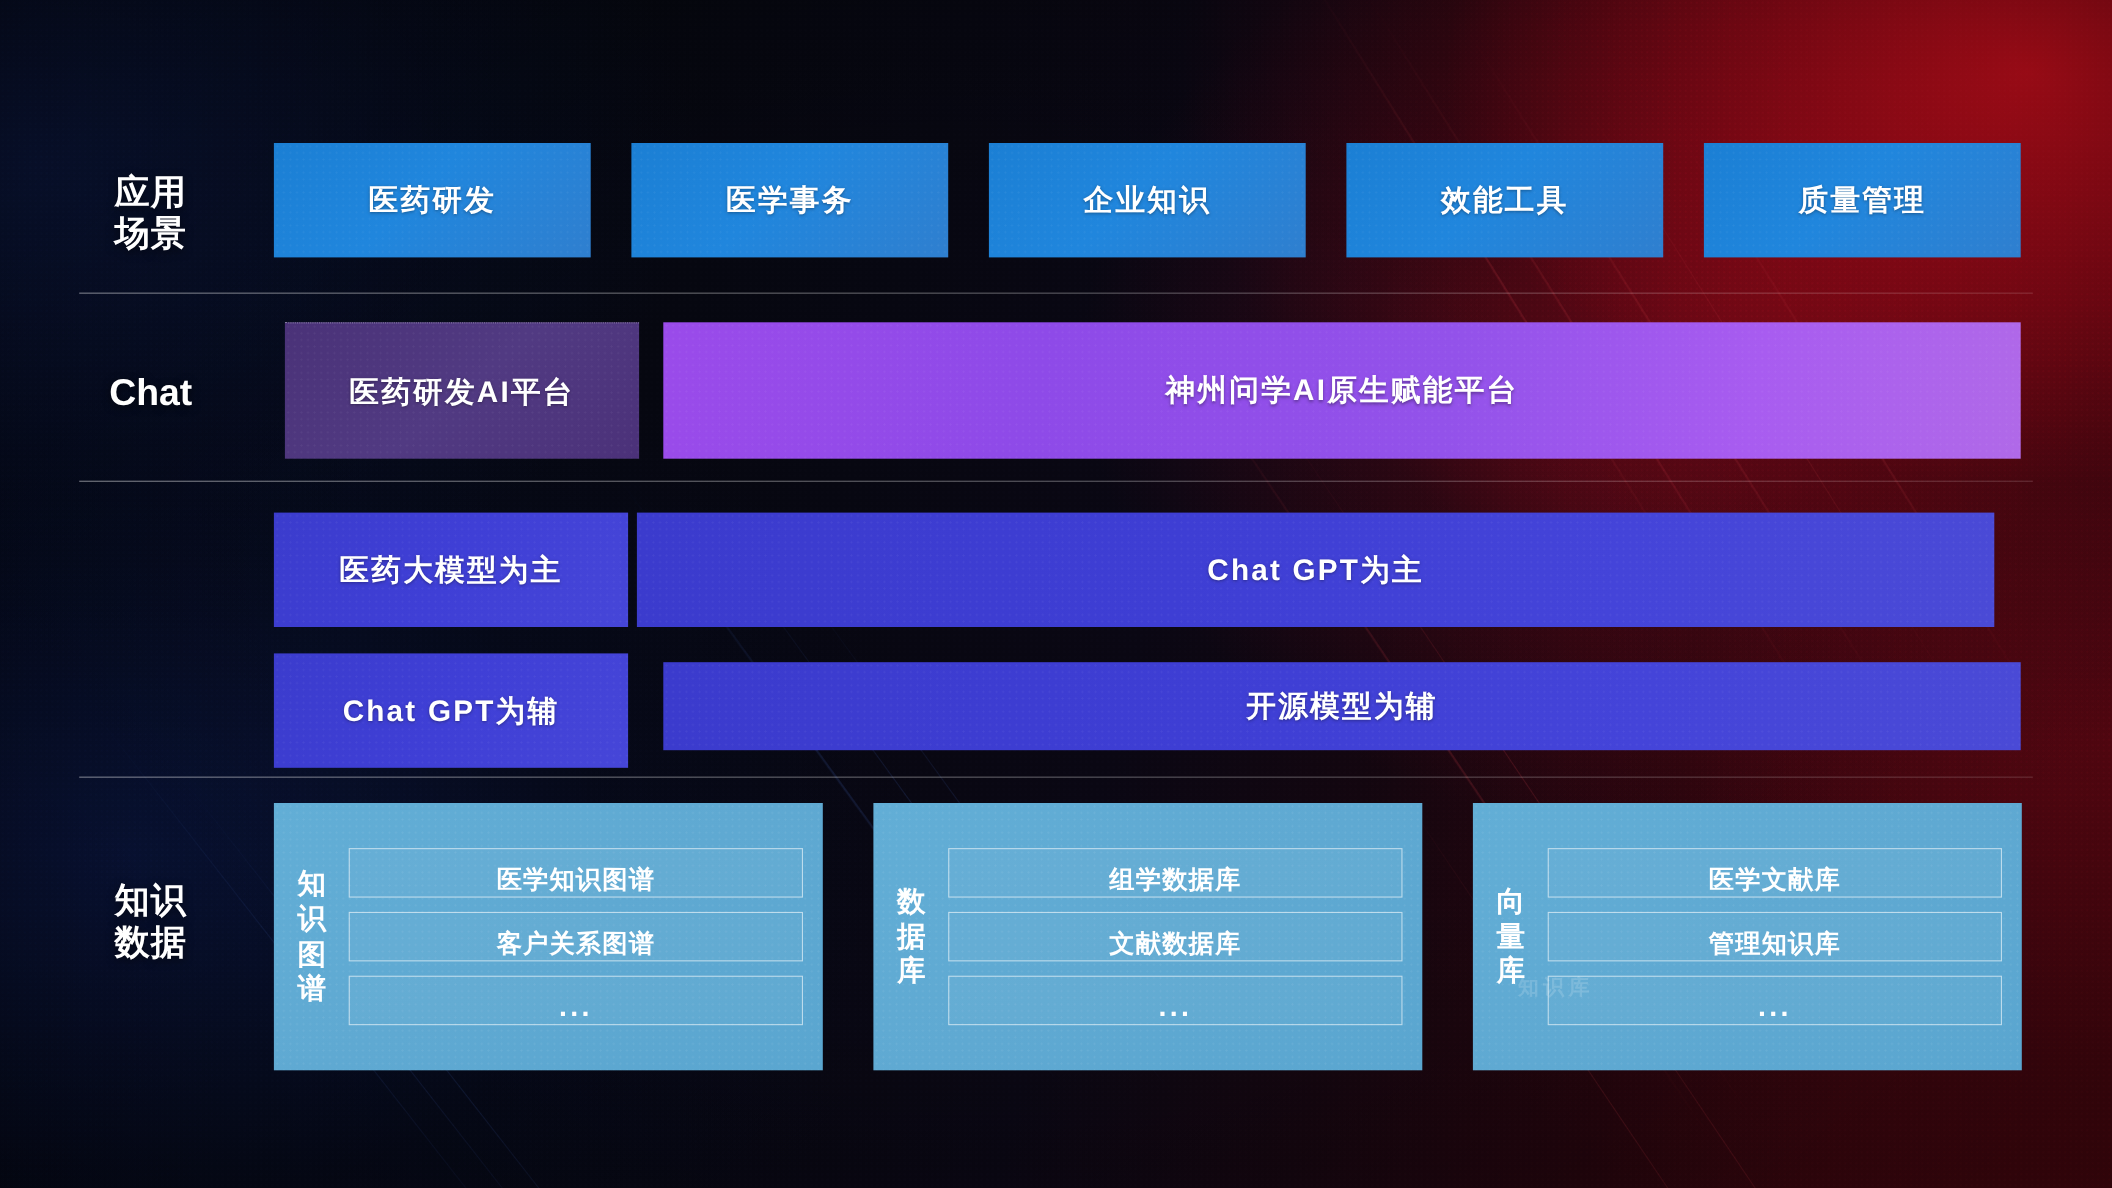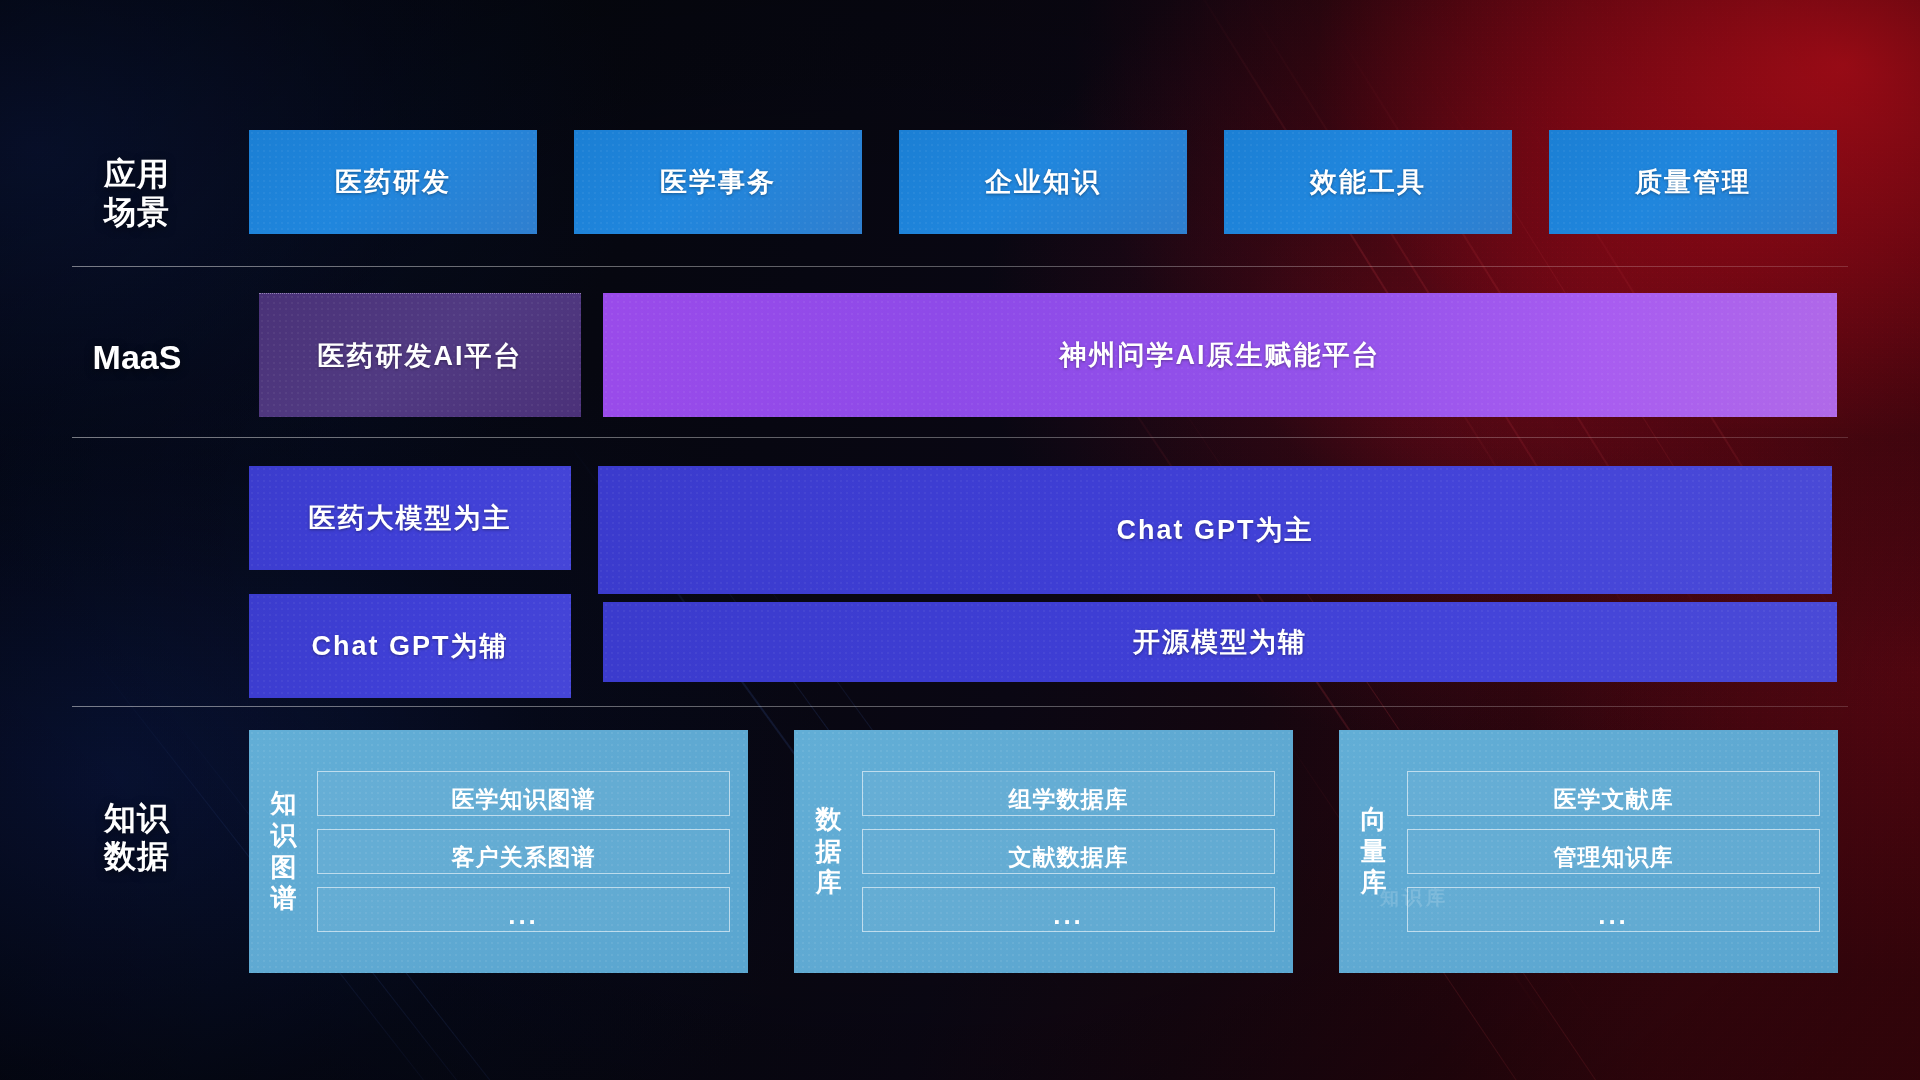--- a/index.html
+++ b/index.html
@@ -189,35 +189,35 @@
     <span>企业知识</span>
   </div>
   <div class="box b-app" style="left:1224px; top:130px; width:288px; height:104px;">
     <span>效能工具</span>
   </div>
   <div class="box b-app" style="left:1549px; top:130px; width:288px; height:104px;">
     <span>质量管理</span>
   </div>
 
   <div class="row-label" style="left:72px; top:337px; width:130px; font-size:34px; letter-spacing:0;">
-    <div>MaaS</div>
+    <div>Chat</div>
   </div>
 
   <div class="box b-maas-left" style="left:259px; top:293px; width:322px; height:124px;">
     <span>医药研发AI平台</span>
   </div>
   <div class="box b-maas-right" style="left:603px; top:293px; width:1234px; height:124px;">
     <span>神州问学AI原生赋能平台</span>
   </div>
 
 
   <div class="box b-alg" style="left:249px; top:466px; width:322px; height:104px;">
     <span>医药大模型为主</span>
   </div>
-  <div class="box b-alg-wide" style="left:598px; top:466px; width:1234px; height:128px;">
+  <div class="box b-alg-wide" style="left:579px; top:466px; width:1234px; height:104px;">
     <span>Chat GPT为主</span>
   </div>
   <div class="box b-alg" style="left:249px; top:594px; width:322px; height:104px;">
     <span>Chat GPT为辅</span>
   </div>
   <div class="box b-alg-wide" style="left:603px; top:602px; width:1234px; height:80px;font-family:Liberation Serif, serif;">
     <span>开源模型为辅</span>
   </div>
 
   <div class="row-label" style="left:72px; top:800px; width:130px; font-size:32px;">

